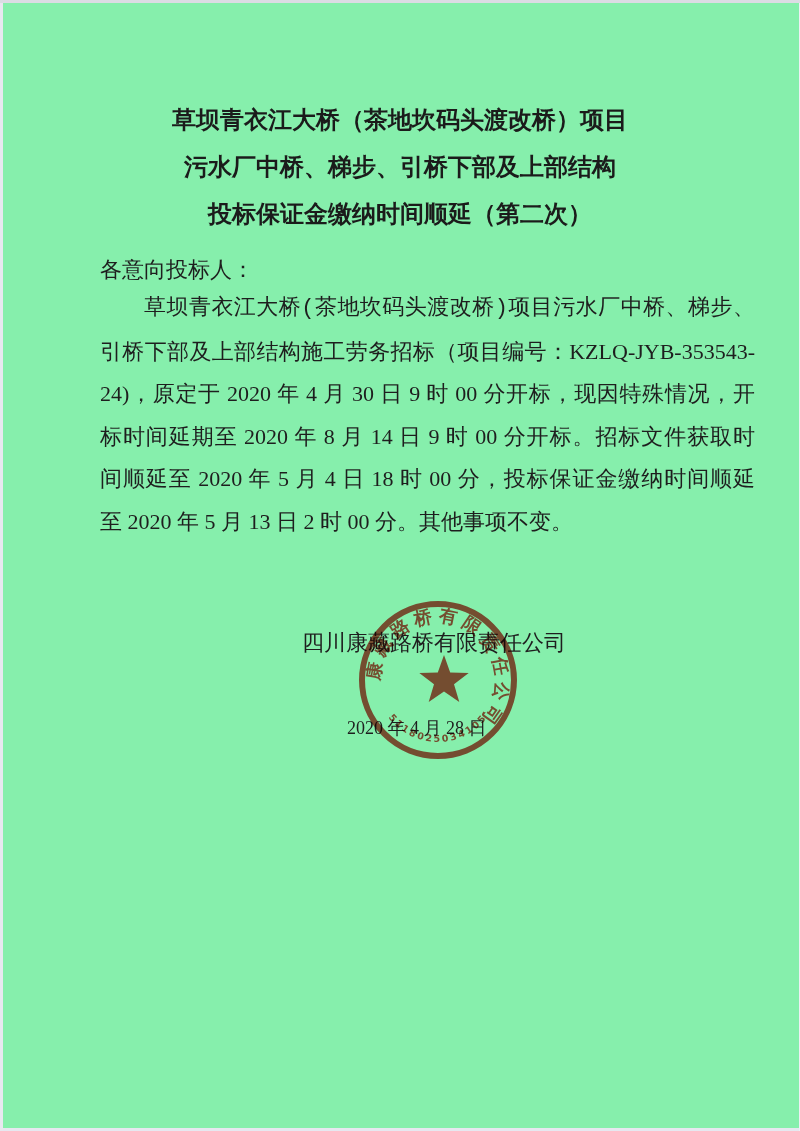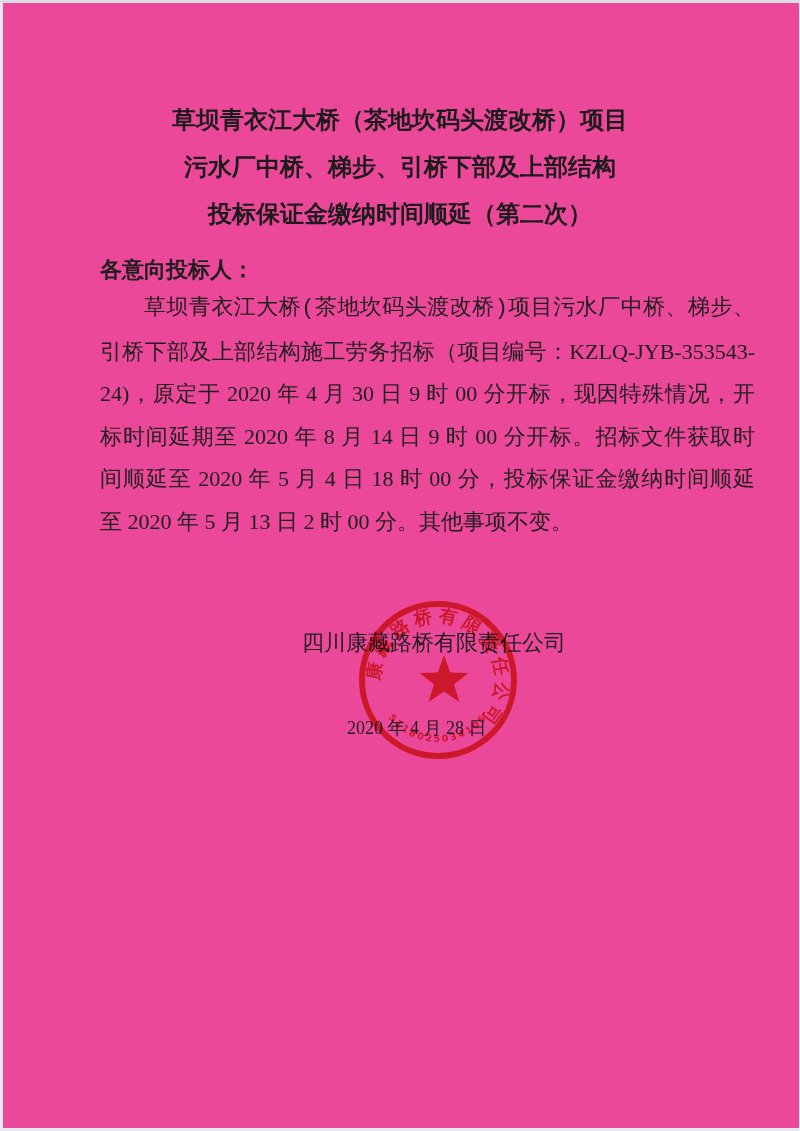--- a/index.html
+++ b/index.html
@@ -4,21 +4,21 @@
 <style>
   * { margin: 0; padding: 0; box-sizing: border-box; }
   html, body { background: #ffffff; }
   body { font-family: "Liberation Serif", "DejaVu Serif", serif; }
 
   .page {
     position: relative;
     width: 800px;
     height: 1131px;
     margin: 0;
-    background: #ec4899;
+    background: #86efac;
     box-shadow:
       inset 0 3px 0 #dcdce4,
       inset 3px 0 0 #e8e8f0,
       inset -1px 0 0 #eef0f5,
       inset 0 -3px 0 #e6e8f0;
     padding-top: 97px;
     overflow: hidden;
     color: #1e1e1e;
   }
 
@@ -26,21 +26,21 @@
     text-align: center;
     font-size: 24px;
     font-weight: 700;
     line-height: 47px;
     color: #1b1b1b;
   }
 
   .salutation {
     margin: 16px 0 0 100px;
     font-size: 22px;
-    font-weight: 700;
+    font-weight: 400;
     line-height: 32px;
   }
 
   .body-block {
     margin: 2px 0 0 100px;
     width: 655px;
     font-size: 22px;
   }
   .body-line {
     line-height: 42.5px;

